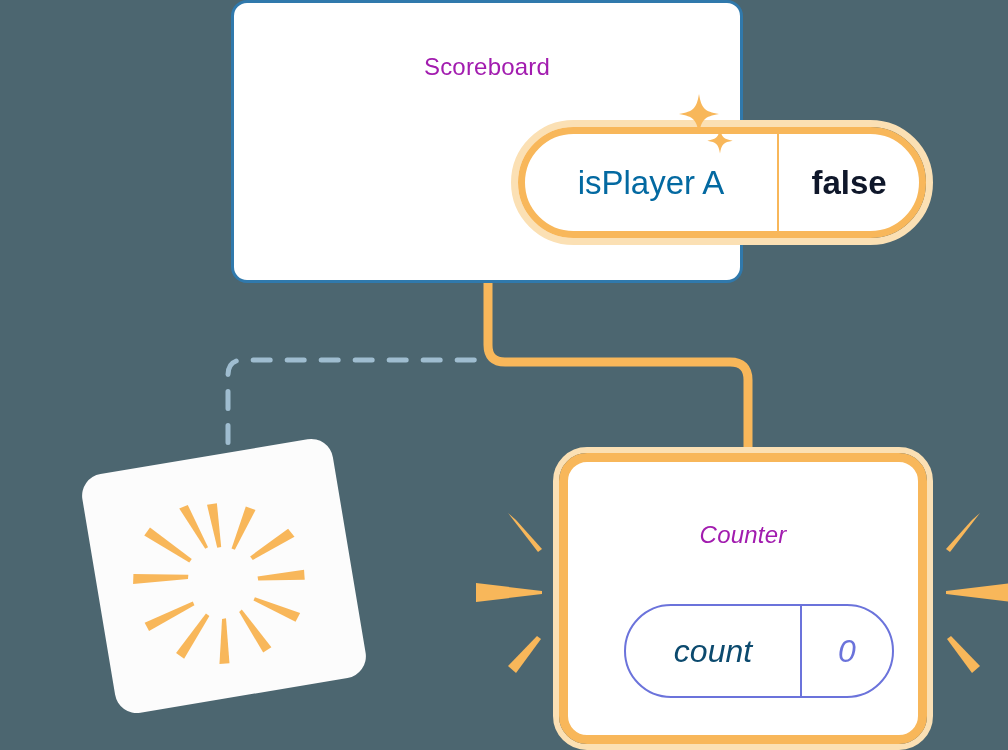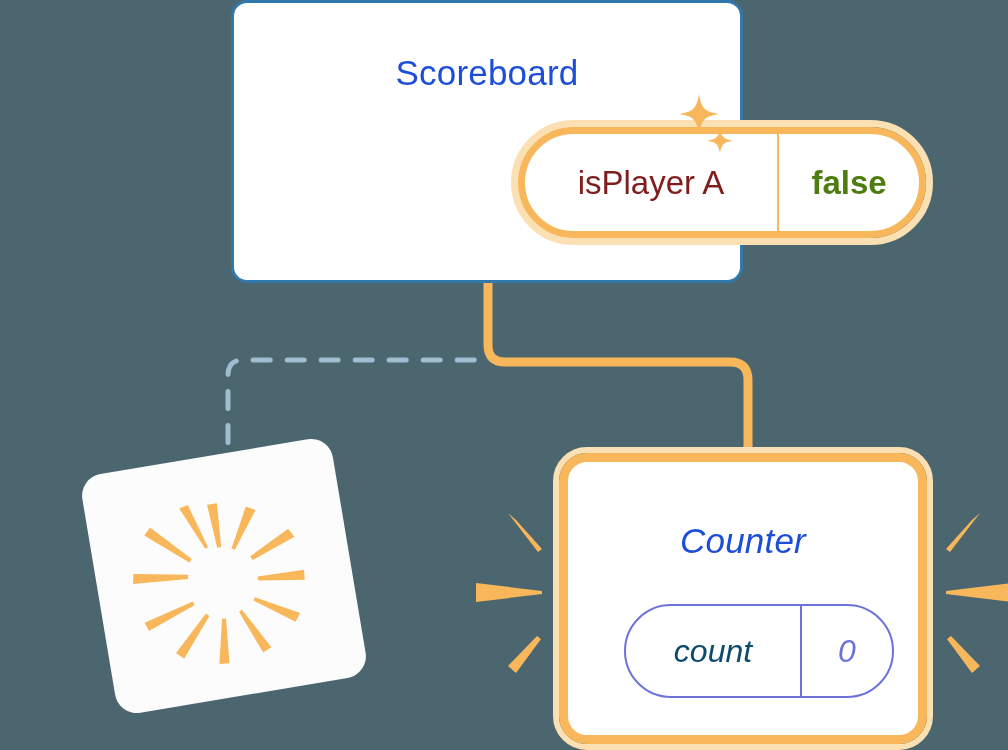--- a/index.html
+++ b/index.html
@@ -37,22 +37,22 @@
     width: 512px;
     height: 283px;
     box-sizing: border-box;
     background: #FFFFFF;
     border: 3px solid #3079AC;
     border-radius: 16px;
     z-index: 3;
   }
   .card-title {
     text-align: center;
-    color: #1d4ed8;
-    font-size: 35px;
+    color: #a21caf;
+    font-size: 24px;
     font-weight: 400;
     letter-spacing: 0.2px;
     line-height: 1;
     white-space: nowrap;
   }
   #scoreboard-title {
     position: absolute;
     left: 0;
     top: 52px;
     width: 100%;
@@ -87,37 +87,37 @@
     border: 7px solid #F8B75A;
     border-radius: 56px;
     display: flex;
     align-items: stretch;
   }
   #scoreboard-pill-key {
     flex: 0 0 252px;
     display: flex;
     align-items: center;
     justify-content: center;
-    color: #7f1d1d;
+    color: #0369a1;
     font-size: 33px;
     font-weight: 400;
     white-space: nowrap;
     text-align: center;
   }
   #scoreboard-pill-divider {
     width: 2px;
     background: #F8B75A;
     flex: 0 0 2px;
   }
   #scoreboard-pill-value {
     flex: 1 1 auto;
     display: flex;
     align-items: center;
     justify-content: center;
-    color: #4d7c0f;
+    color: #0f172a;
     font-size: 33px;
     font-weight: 700;
     white-space: nowrap;
   }
 
   
   #sparkles {
     position: absolute;
     left: 672px;
     top: 92px;

